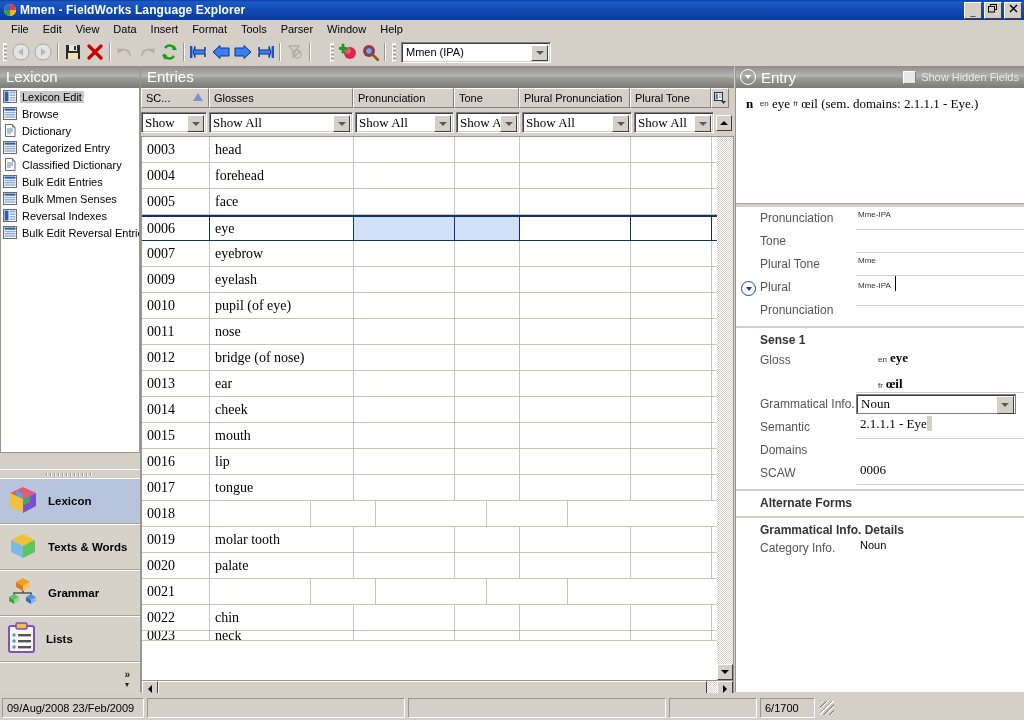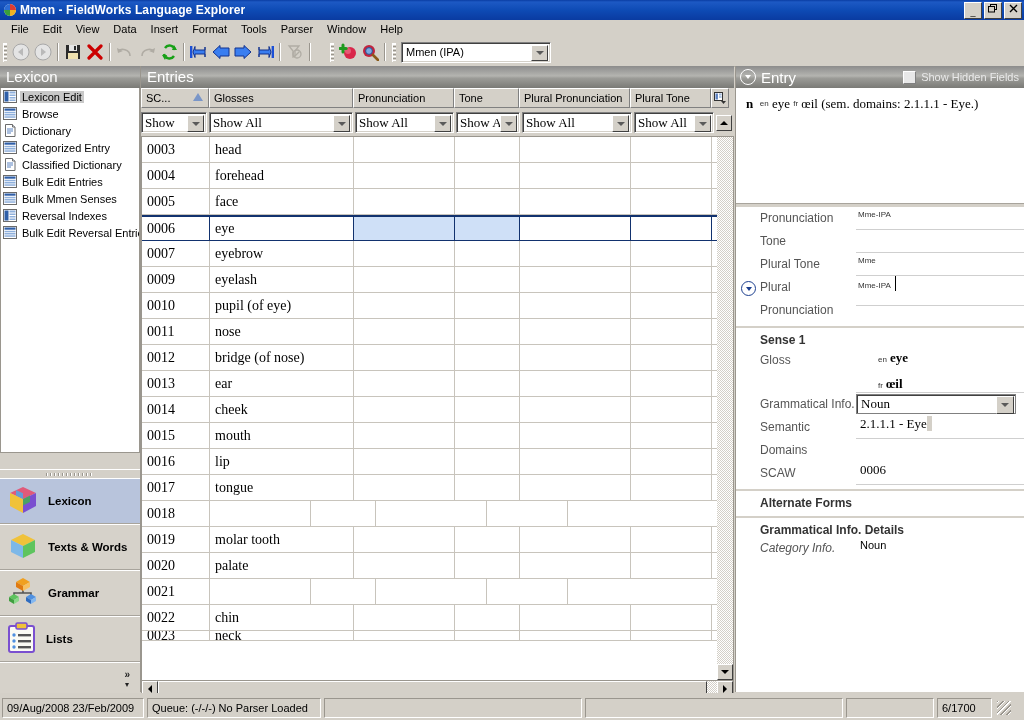--- a/index.html
+++ b/index.html
@@ -917,32 +917,31 @@
         </div>
       </div>
 
       <div class="seprule"></div>
       <div class="sechead">Alternate Forms</div>
 
       <div class="seprule"></div>
       <div class="sechead">Grammatical Info. Details</div>
 
       <div class="frow" style="min-height:20px;">
-        <div class="flabel" style="line-height:18px;font-style:italic;">Category Info.</div>
+        <div class="flabel" style="line-height:18px;">Category Info.</div>
         <div class="fvalue" style="border-bottom:none;min-height:18px;">
           <span class="plain">Noun</span>
         </div>
       </div>
 
     </div>
   </div>
 
   <div class="statusbar">
     <div class="spanel" style="width:142px;">09/Aug/2008 23/Feb/2009</div>
-    <div class="spanel" style="width:174px;">Queue: (-/-/-) No Parser Loaded</div>
     <div class="spanel" style="width:258px;"></div>
     <div class="spanel" style="width:258px;"></div>
     <div class="spanel" style="width:88px;"></div>
     <div class="spanel" style="width:55px;">6/1700</div>
     <div class="gripper"></div>
   </div>
 
 </div>
 
 </body></html>

